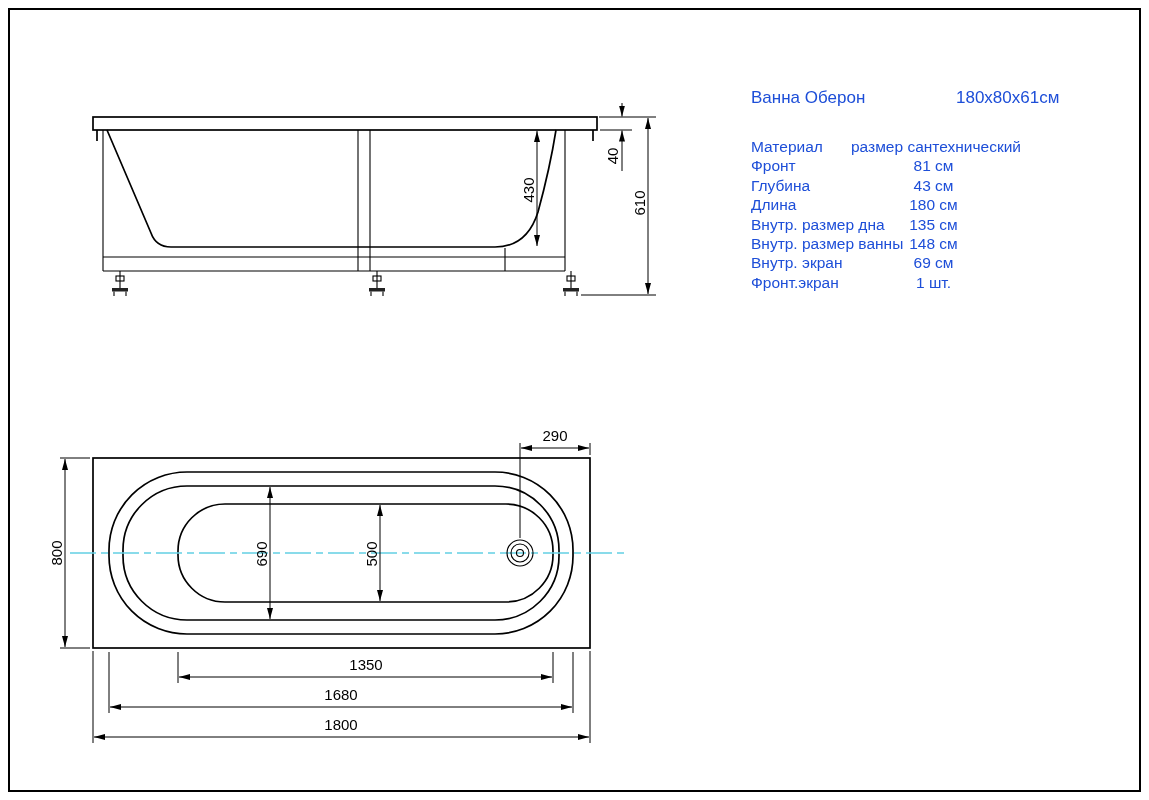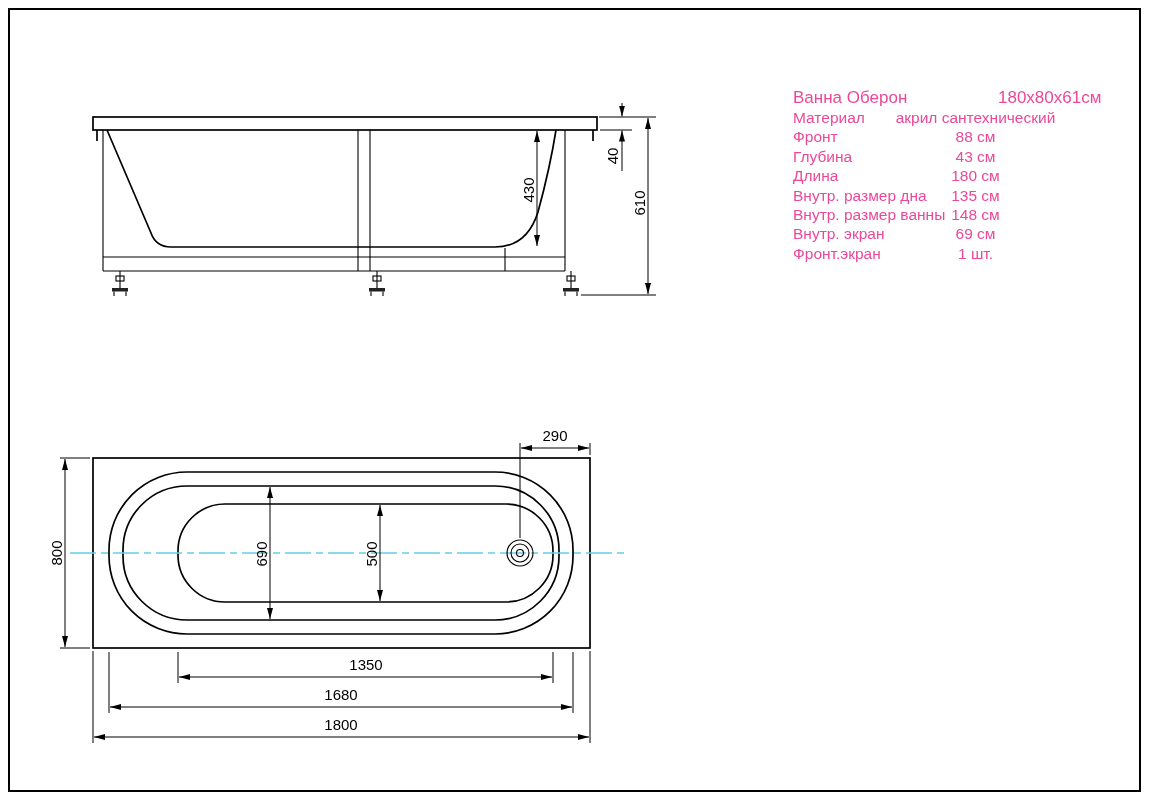--- a/index.html
+++ b/index.html
@@ -10,25 +10,25 @@
 
   svg.drawing { position:absolute; left:0; top:0; }
 
   .ln   { stroke:#000; stroke-width:1.7; fill:none; }
   .lnf  { stroke:#000; stroke-width:1.7; fill:#fff; }
   .thin { stroke:#000; stroke-width:1.1; fill:none; }
   .dim  { stroke:#000; stroke-width:1;   fill:none; }
   .cl   { stroke:#63cfe4; stroke-width:1.5; fill:none; stroke-dasharray:26 5 7 5; }
   text.d { font:15px "Liberation Sans", sans-serif; fill:#000; }
 
-  .spec-panel { position:absolute; left:793px; top:88px; width:345px; color:#ec4899; }
+  .spec-panel { position:absolute; left:751px; top:88px; width:345px; color:#1d4ed8; }
   .spec-title { position:relative; height:20px; font-size:17px; }
   .spec-title .t-name { position:absolute; left:0;   top:0; white-space:nowrap; }
   .spec-title .t-size { position:absolute; left:172px; top:0; white-space:nowrap;margin-left:33px; }
-  .spec-rows { }
+  .spec-rows { margin-top:29px; }
   .spec-row { position:relative; height:19.4px; font-size:15.5px; line-height:19.4px; }
   .spec-row .lbl { white-space:nowrap; }
   .spec-row .val { position:absolute; left:100px; top:0; width:165px; text-align:center; white-space:nowrap; }
 </style>
 </head>
 <body>
 
 <div class="page">
   <div class="frame"></div>
 
@@ -165,25 +165,25 @@
   </svg>
 
   <div class="spec-panel">
     <div class="spec-title">
       <span class="t-name">Ванна Оберон</span>
       <span class="t-size">180х80х61см</span>
     </div>
     <div class="spec-rows">
       <div class="spec-row">
         <span class="lbl">Материал</span>
-        <span class="val">акрил сантехнический</span>
+        <span class="val">размер сантехнический</span>
       </div>
       <div class="spec-row">
         <span class="lbl">Фронт</span>
-        <span class="val">88 см</span>
+        <span class="val">81 см</span>
       </div>
       <div class="spec-row">
         <span class="lbl">Глубина</span>
         <span class="val">43 см</span>
       </div>
       <div class="spec-row">
         <span class="lbl">Длина</span>
         <span class="val">180 см</span>
       </div>
       <div class="spec-row">

